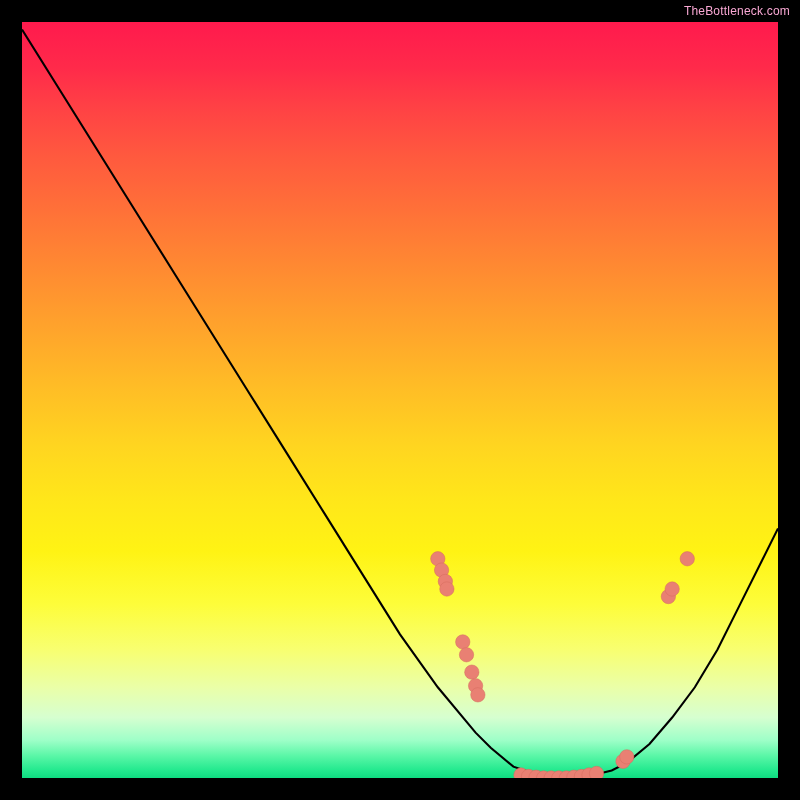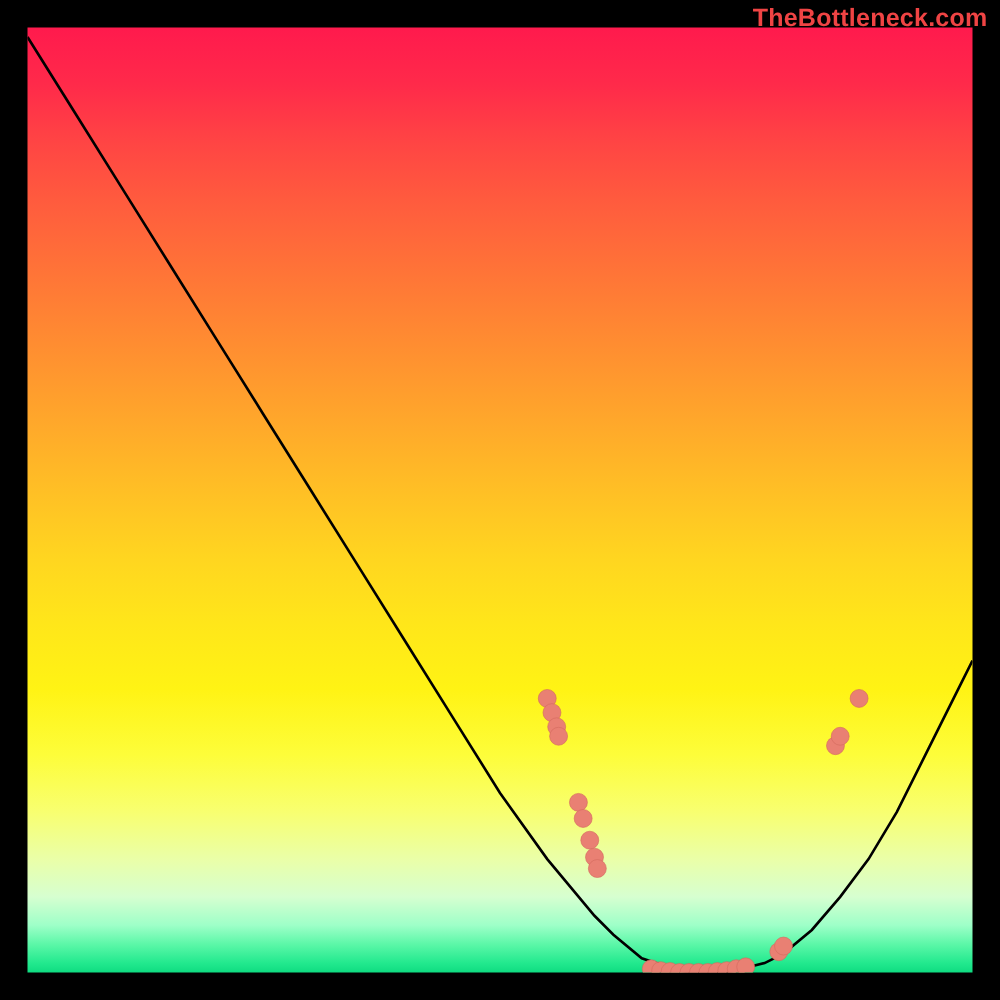--- a/index.html
+++ b/index.html
@@ -36,23 +36,23 @@
       #9effc8 95%,
       #5cf7a8 97%,
       #22e98e 99%,
       #0fdc81 100%
     );
   }
   .watermark {
     position: absolute;
     top: 4px;
     right: 10px;
-    color: #ef4444;
-    font-size: 20px;
-    font-weight: 700;
+    color: #f9a8d4;
+    font-size: 12px;
+    font-weight: 400;
     letter-spacing: 0.2px;
     user-select: none;
   }
   svg.overlay {
     position: absolute;
     left: 22px;
     top: 22px;
     width: 756px;
     height: 756px;
     pointer-events: none;

